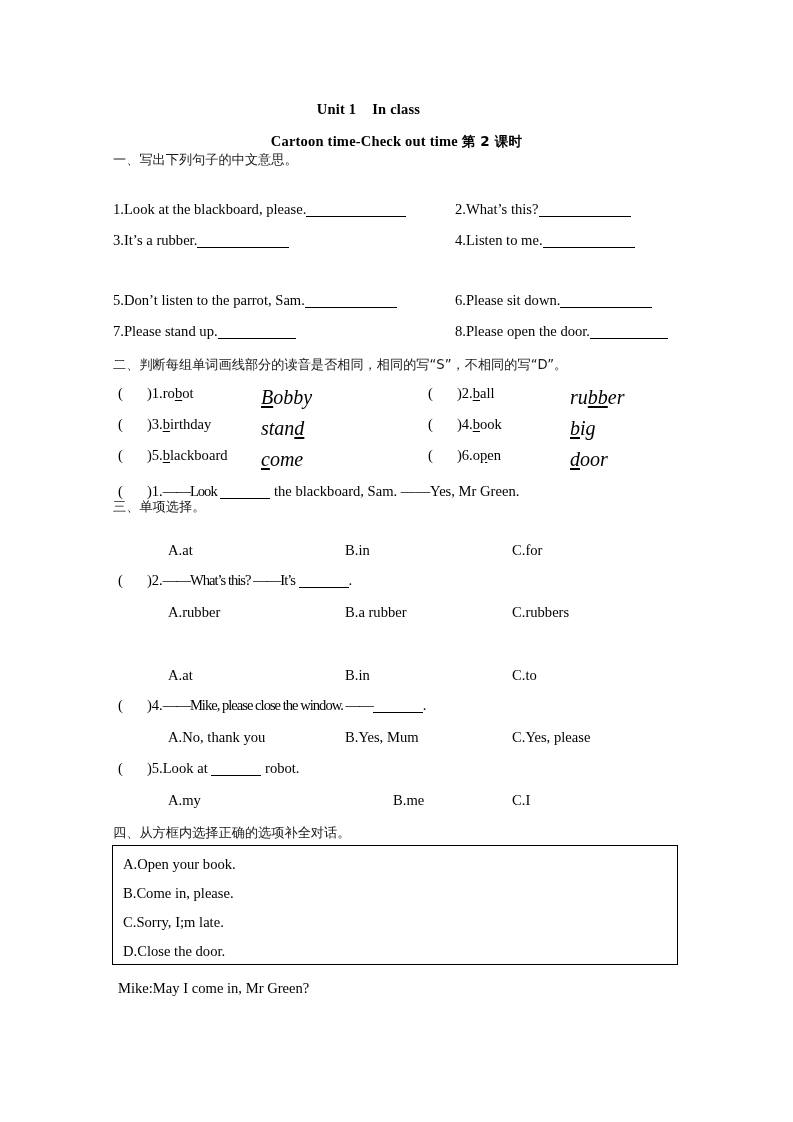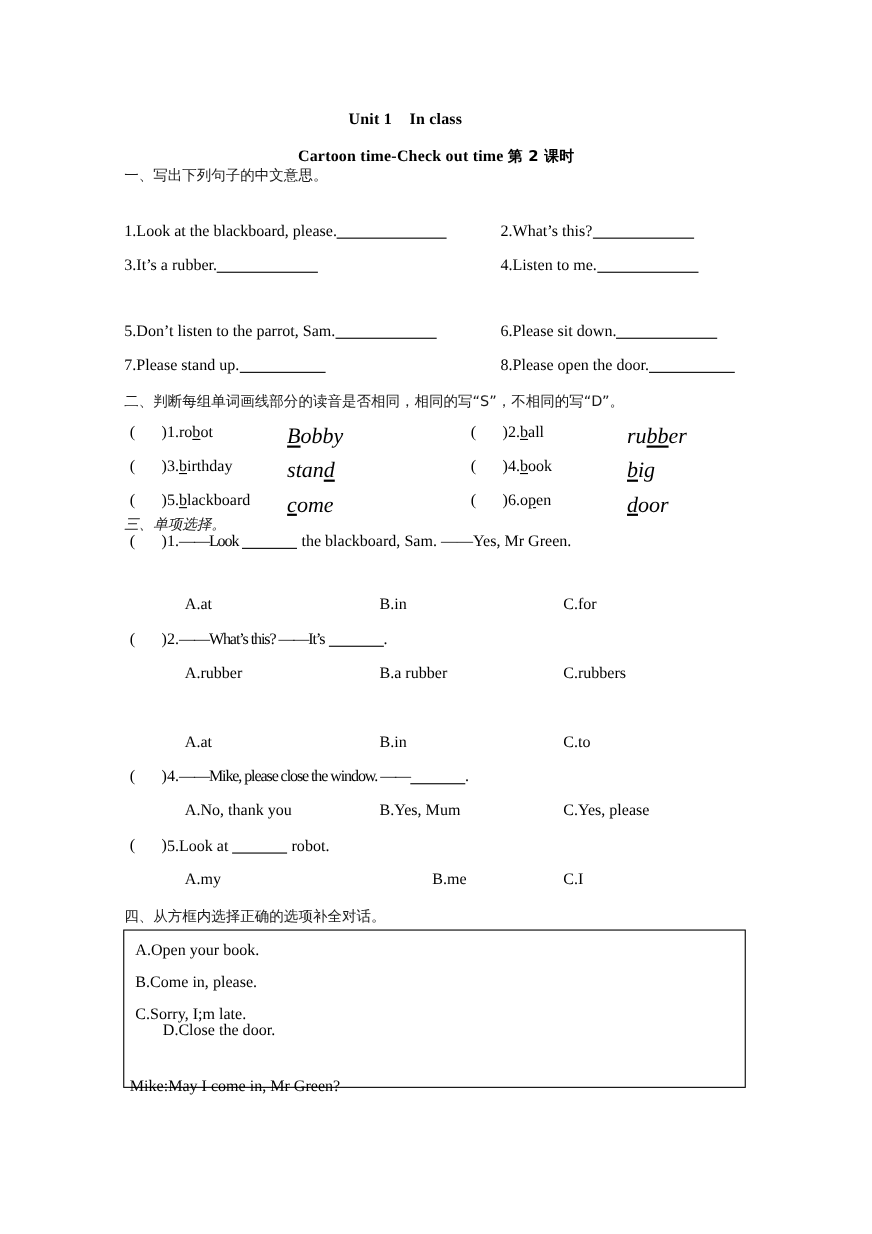--- a/index.html
+++ b/index.html
@@ -105,21 +105,21 @@
     font-size: 14.6px;
     white-space: nowrap;
   }
 
   
   .answer-box {
     position: absolute;
     left: 112px;
     top: 845px;
     width: 566px;
-    height: 144px;
+    height: 120px;
     border: 1.6px solid #000;
     box-sizing: border-box;
   }
   .box-line {
     position: absolute;
     left: 10px;
     font-size: 14.6px;
     white-space: nowrap;
   }
 
@@ -199,21 +199,21 @@
   <div class="item" style="left:118px; top:448px;">
     <span class="brk"><span>(</span><span class="sp"></span><span>)</span></span><span>5.</span><span><span></span><span class="u">b</span><span>lackboard</span></span>
   </div>
   <div class="wp-word" style="left:261px; top:448px;"><span></span><span class="u">c</span><span>ome</span></div>
 
   <div class="item" style="left:428px; top:448px;">
     <span class="brk"><span>(</span><span class="sp"></span><span>)</span></span><span>6.</span><span><span>o</span><span class="u">p</span><span>en</span></span>
   </div>
   <div class="wp-word" style="left:570px; top:448px;"><span></span><span class="u">d</span><span>oor</span></div>
 
-  <div class="sec-head" style="top:468px;font-style:italic;">三、单项选择。</div>
+  <div class="sec-head" style="top:498px;">三、单项选择。</div>
 
   <div class="item" style="left:118px; top:484px;text-align:center;">
     <span class="brk"><span>(</span><span class="sp"></span><span>)</span></span><span>1.</span><span class="dash">——Look</span>&nbsp;<span class="blank b-inl"></span>&nbsp;<span>the blackboard, Sam.  ——Yes, Mr Green.</span>
   </div>
   <div class="opt" style="left:168px; top:542px;">A.at</div>
   <div class="opt" style="left:345px; top:542px;">B.in</div>
   <div class="opt" style="left:512px; top:542px;">C.for</div>
 
   <div class="item" style="left:118px; top:573px;">
     <span class="brk"><span>(</span><span class="sp"></span><span>)</span></span><span>2.</span><span class="dash">——What’s this?  ——It’s</span>&nbsp;<span class="blank b-inl"></span><span>.</span>
@@ -239,18 +239,18 @@
   <div class="opt" style="left:168px; top:792px;">A.my</div>
   <div class="opt" style="left:345px; top:792px;margin-left:48px;">B.me</div>
   <div class="opt" style="left:512px; top:792px;">C.I</div>
 
   <div class="sec-head" style="top:824px;">四、从方框内选择正确的选项补全对话。</div>
 
   <div class="answer-box">
     <div class="box-line" style="top:10px;">A.Open your book.</div>
     <div class="box-line" style="top:39px;">B.Come in, please.</div>
     <div class="box-line" style="top:68px;">C.Sorry, I;m late.</div>
-    <div class="box-line" style="top:83px;margin-left:25px;">D.Close  the door.</div>
+    <div class="box-line" style="top:97px;">D.Close  the door.</div>
   </div>
 
   <div class="dialog-line" style="top:980px;">Mike:May I come in, Mr Green?</div>
 
 </div>
 
 </body></html>

